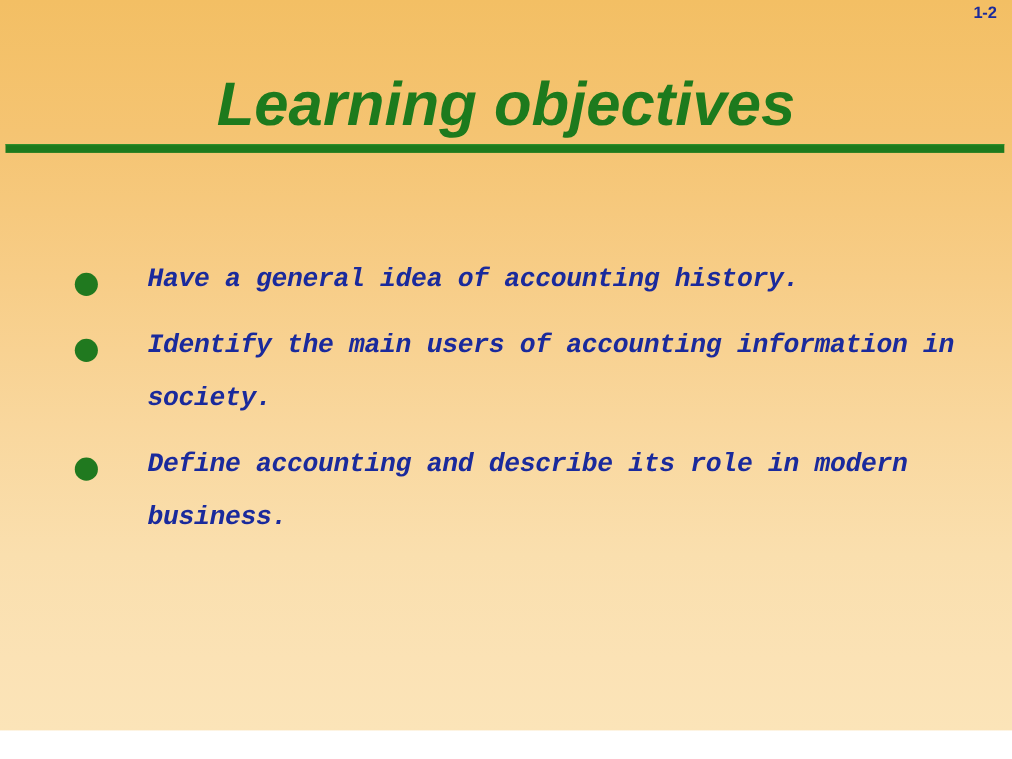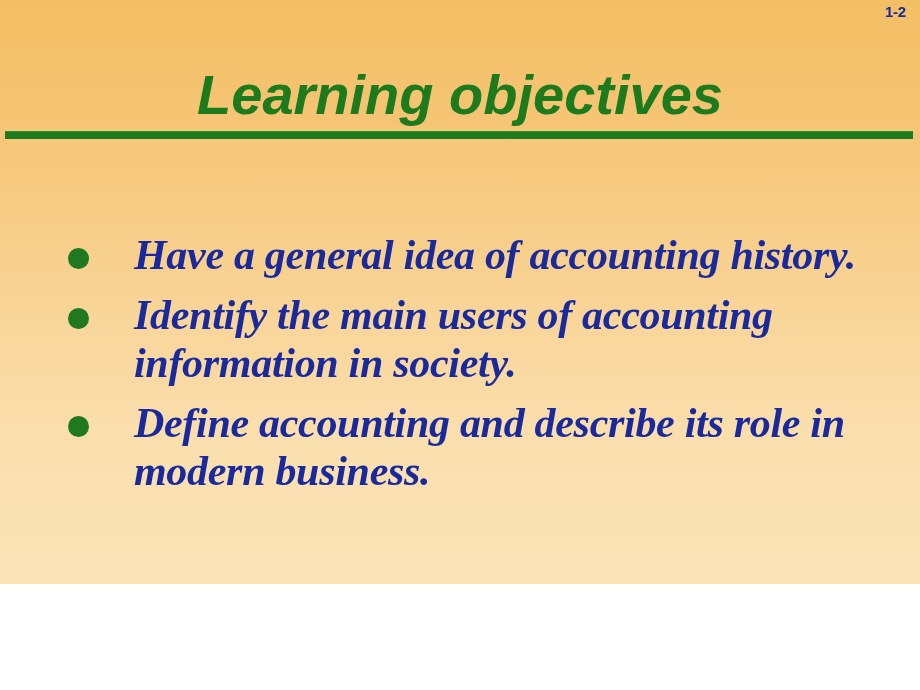--- a/index.html
+++ b/index.html
@@ -9,21 +9,21 @@
   body {
     width: 920px;
     height: 690px;
     overflow: hidden;
     font-family: "Liberation Sans", sans-serif;
   }
 
   #slide {
     position: relative;
     width: 920px;
-    height: 584px;
+    height: 664px;
     background: linear-gradient(to bottom,
         #f3bf64 0%,
         #f5c472 18%,
         #f7cd87 38%,
         #f9d79d 58%,
         #fadfae 76%,
         #fbe2b5 90%,
         #fbe4b8 100%);
     overflow: hidden;
   }
@@ -90,26 +90,26 @@
     left: 10px;
     top: 17px;
     width: 21px;
     height: 21px;
     border-radius: 50%;
     background: #20791f;
   }
 
   .bullet-text {
     display: block;
-    font-size: 42px;
+    font-size: 24px;
     line-height: 48px;
     font-weight: bold;
     font-style: italic;
     color: #1a2a9c;
-    font-family: Liberation Serif, serif;
+    font-family: Liberation Mono, monospace;
     letter-spacing: -0.3px;
   }
 </style>
 </head>
 <body>
 
 <div id="slide">
 
   <div id="page-number">1-2</div>
 

